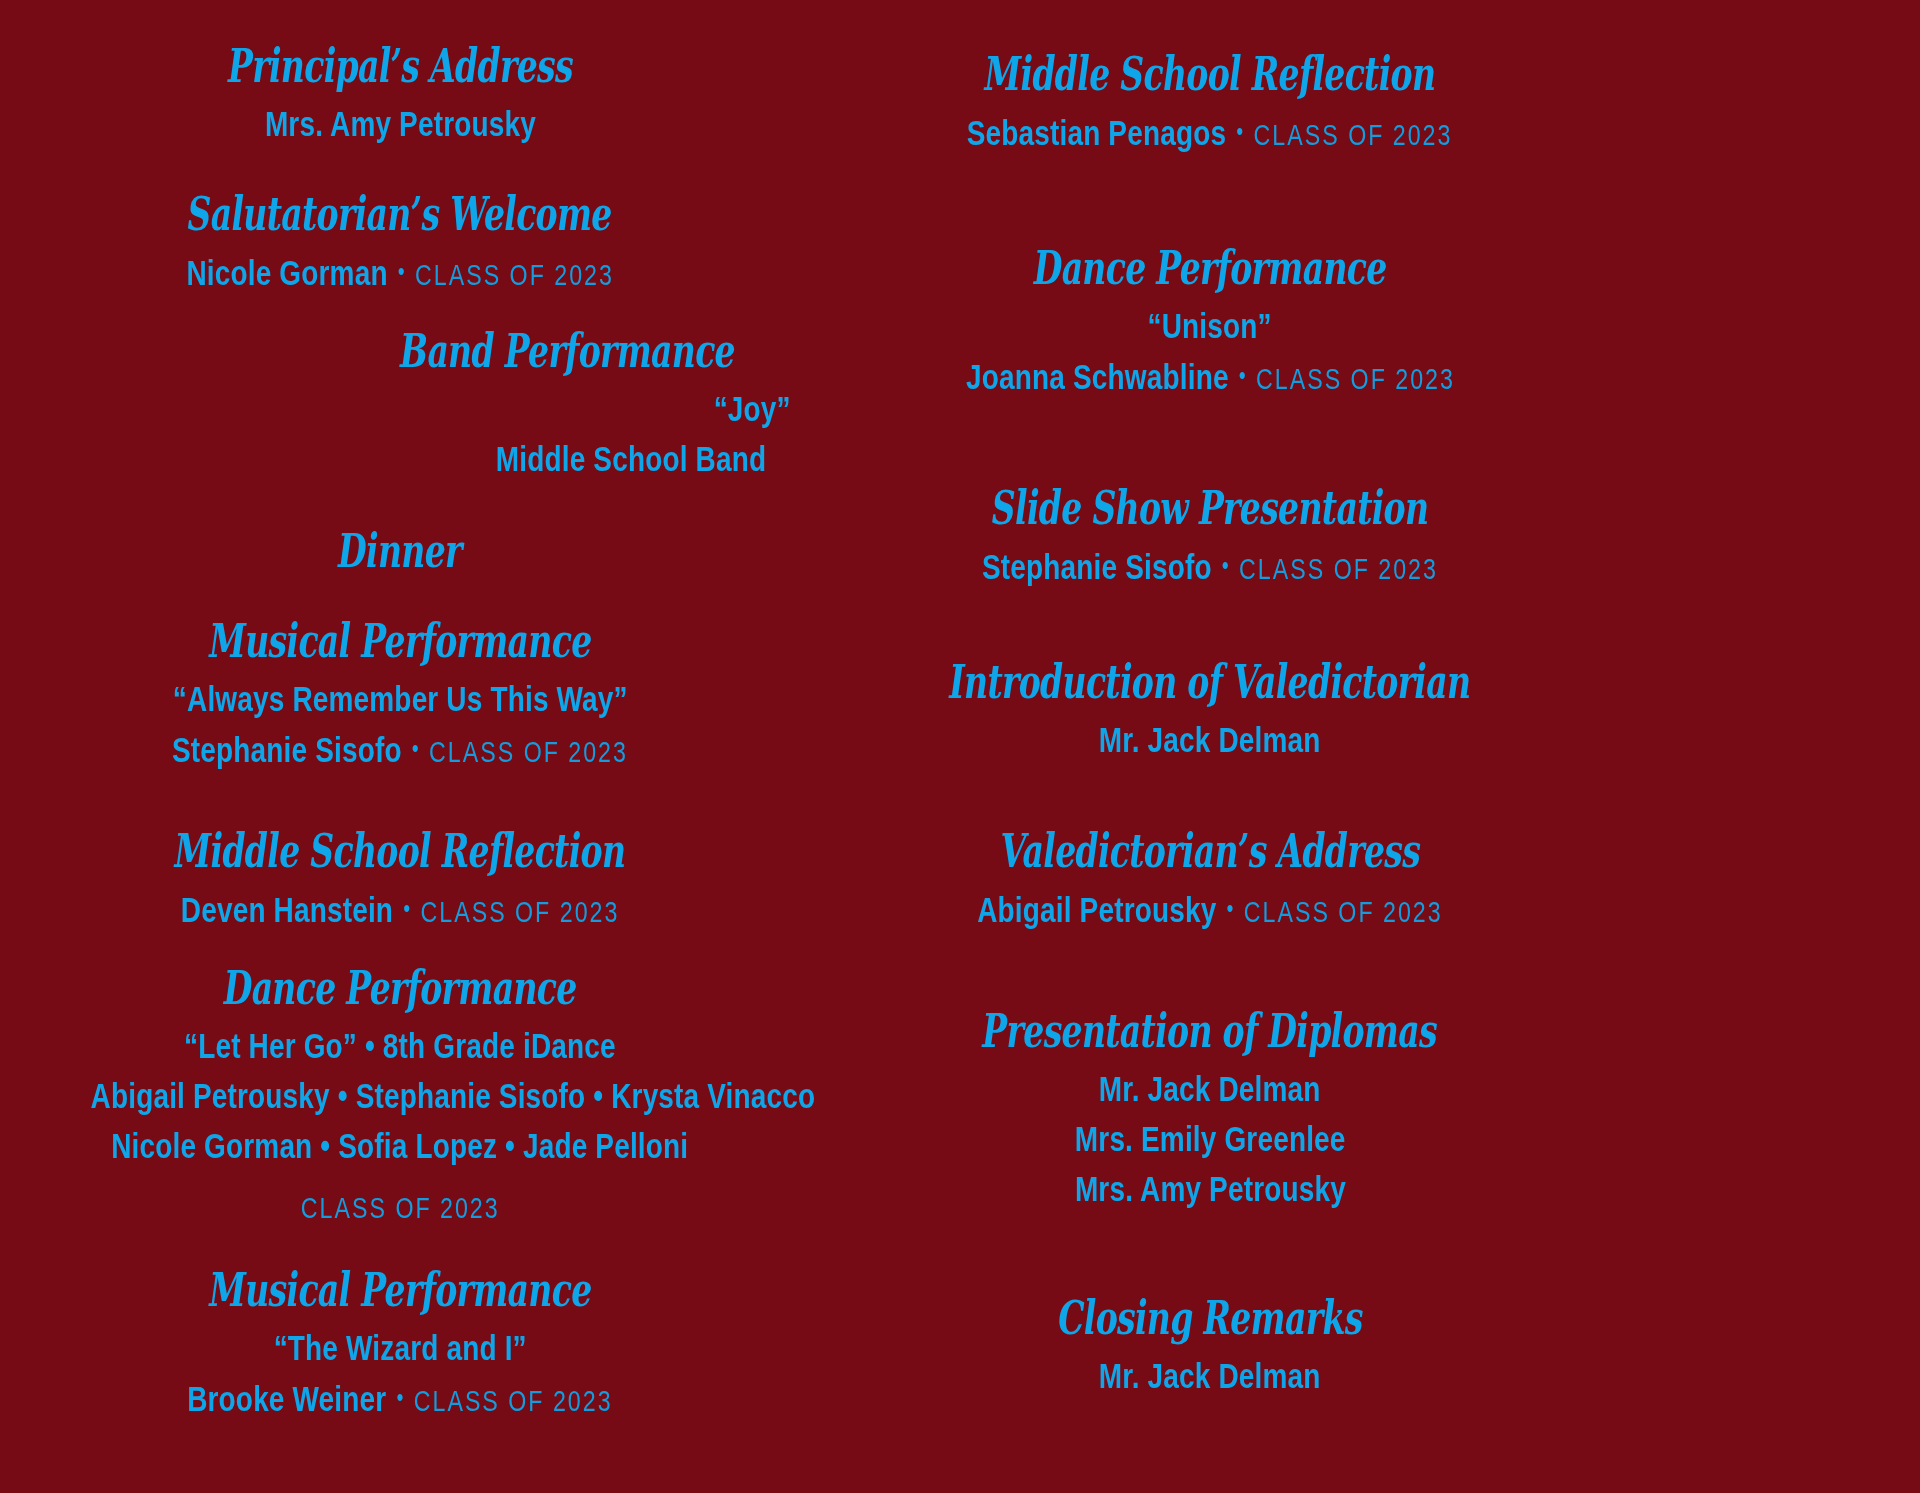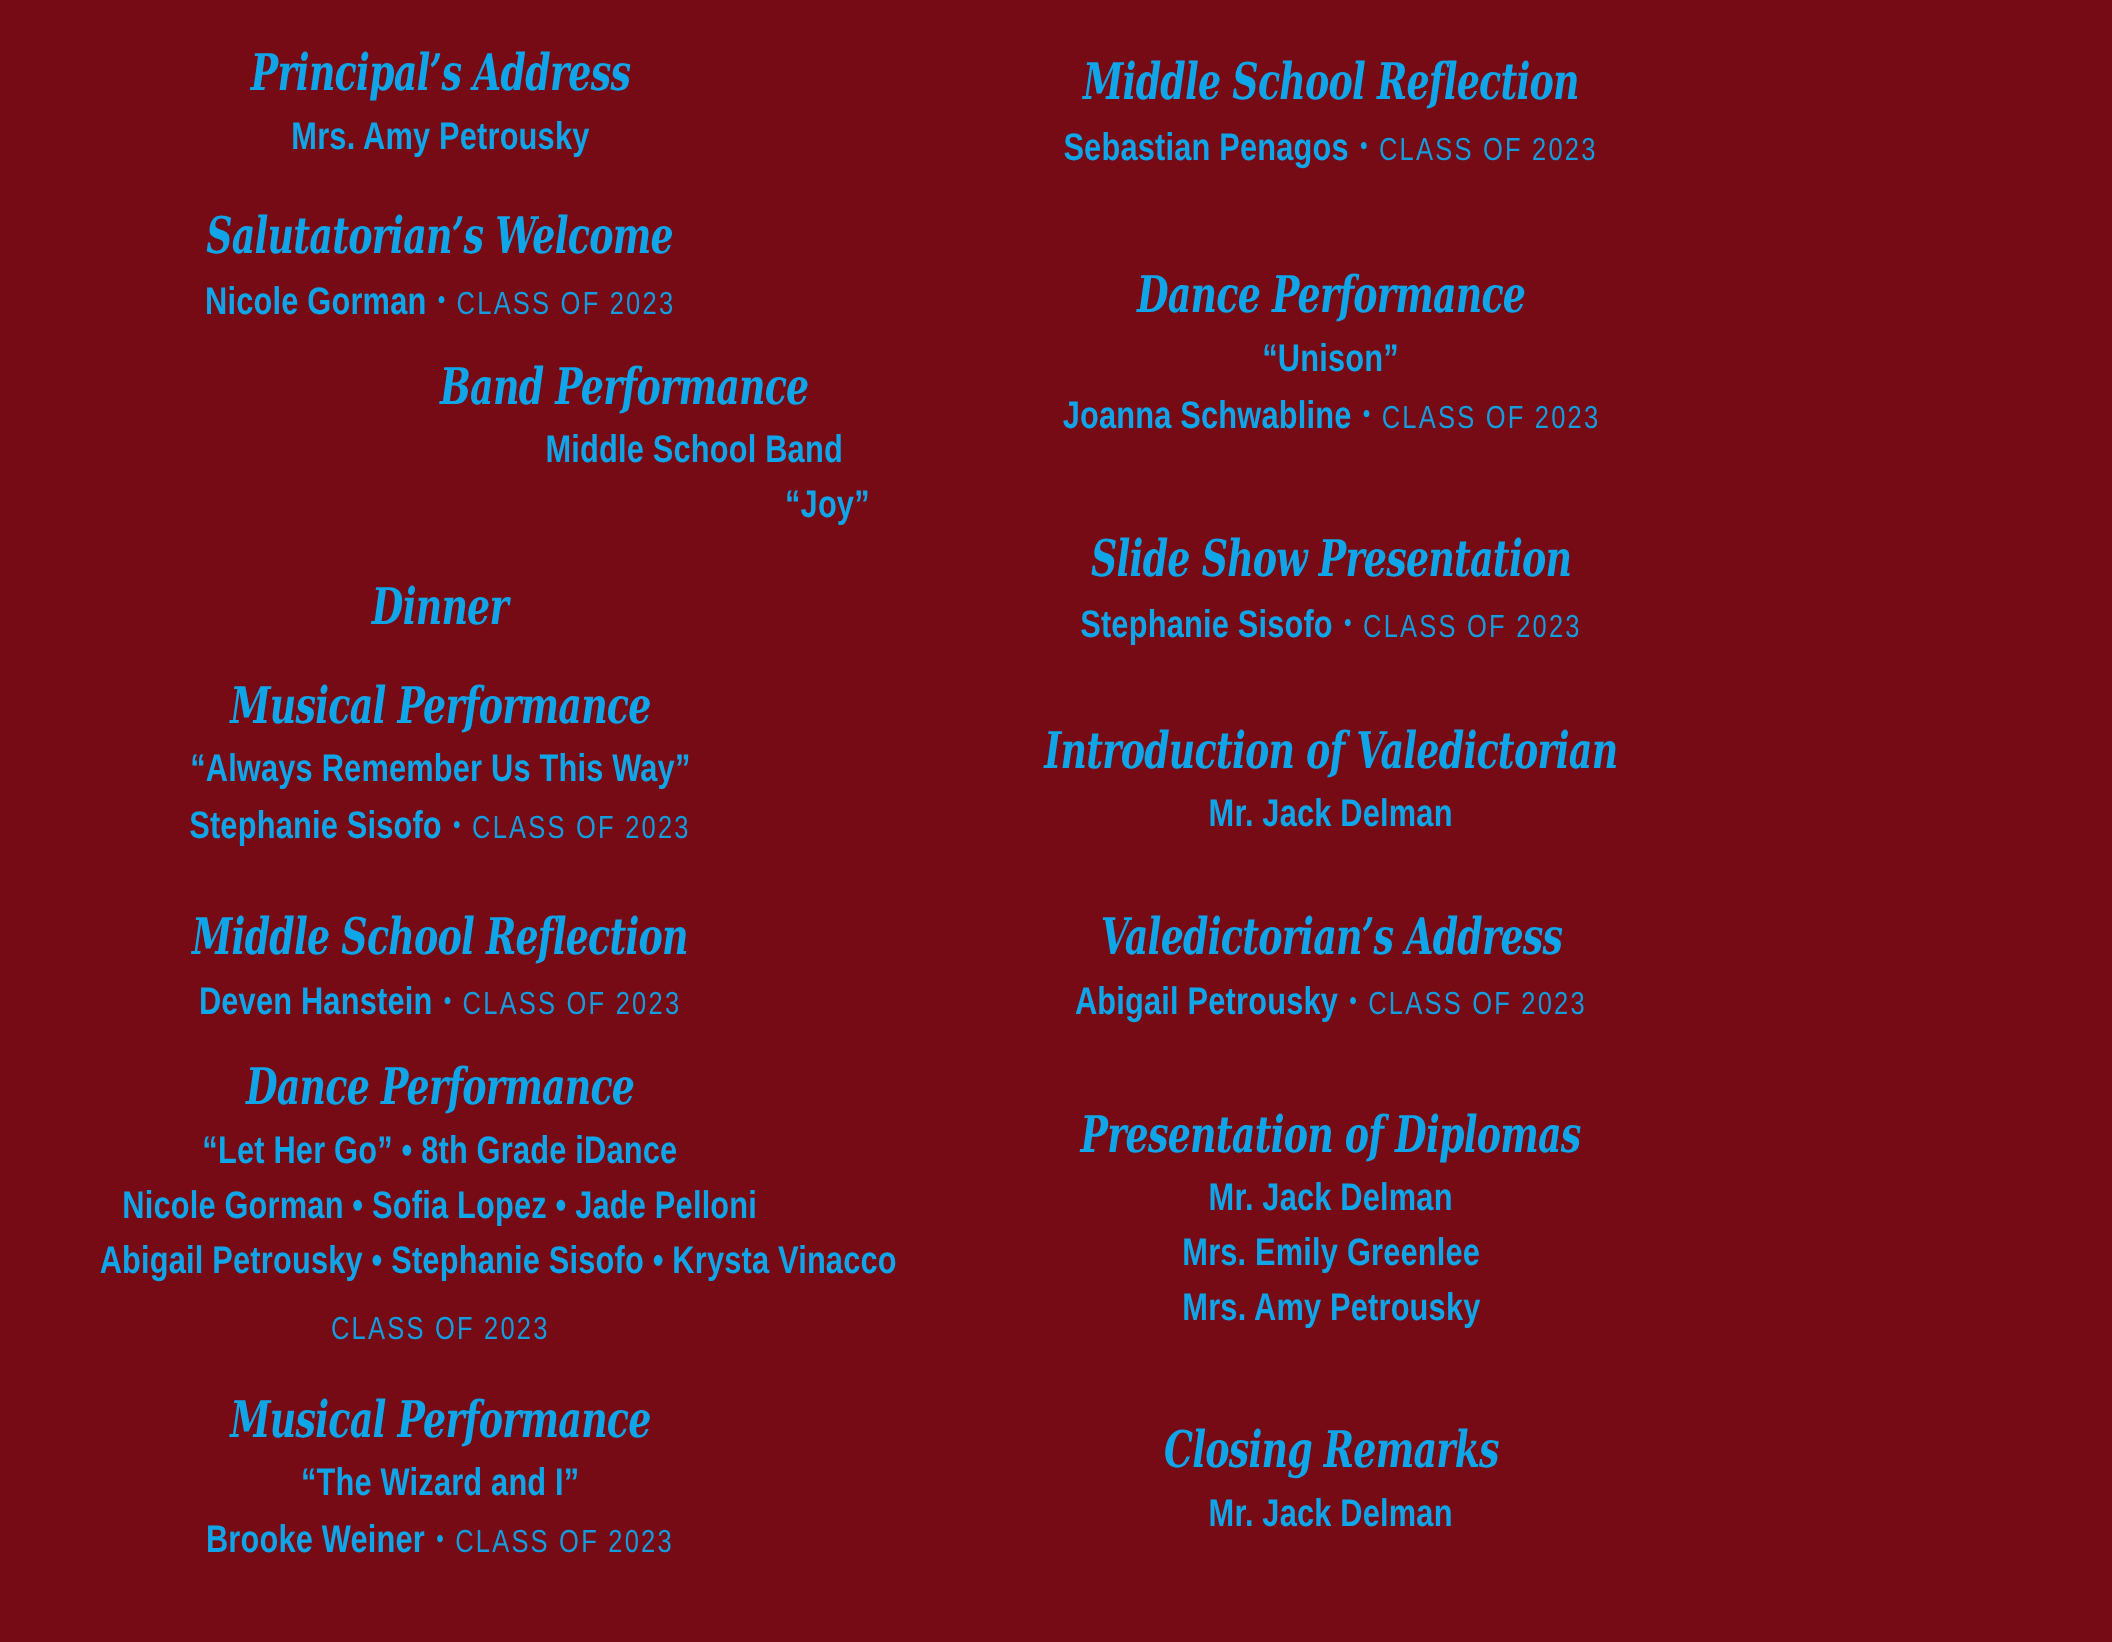--- a/index.html
+++ b/index.html
@@ -31,40 +31,40 @@
       <div class="section" style="top: 38px;">
         <div class="title"><span class="fit fit-title" style="transform: scaleX(0.72);">Principal’s Address</span></div>
         <div class="line"><span class="fit fit-line" style="transform: scaleX(0.8);"><span class="name-text">Mrs. Amy Petrousky</span></span></div>
       </div>
       <div class="section" style="top: 186px;">
         <div class="title"><span class="fit fit-title" style="transform: scaleX(0.72);">Salutatorian’s Welcome</span></div>
         <div class="line"><span class="fit fit-line" style="transform: scaleX(0.8);"><span class="name-text">Nicole Gorman</span><span class="sep">•</span><span class="class-of">CLASS OF 2023</span></span></div>
       </div>
       <div class="section" style="top: 323px; text-align: right;">
         <div class="title"><span class="fit fit-title" style="transform: scaleX(0.72);">Band Performance</span></div>
+        <div class="line"><span class="fit fit-line" style="transform: scaleX(0.8);"><span class="name-text">“Joy”</span></span></div>
         <div class="line"><span class="fit fit-line" style="transform: scaleX(0.8);"><span class="name-text">Middle School Band</span></span></div>
-        <div class="line"><span class="fit fit-line" style="transform: scaleX(0.8);"><span class="name-text">“Joy”</span></span></div>
       </div>
       <div class="section" style="top: 523px;">
         <div class="title"><span class="fit fit-title" style="transform: scaleX(0.72);">Dinner</span></div>
       </div>
       <div class="section" style="top: 613px;">
         <div class="title"><span class="fit fit-title" style="transform: scaleX(0.72);">Musical Performance</span></div>
         <div class="line"><span class="fit fit-line" style="transform: scaleX(0.8);"><span class="name-text">“Always Remember Us This Way”</span></span></div>
         <div class="line"><span class="fit fit-line" style="transform: scaleX(0.8);"><span class="name-text">Stephanie Sisofo</span><span class="sep">•</span><span class="class-of">CLASS OF 2023</span></span></div>
       </div>
       <div class="section" style="top: 823px;">
         <div class="title"><span class="fit fit-title" style="transform: scaleX(0.72);">Middle School Reflection</span></div>
         <div class="line"><span class="fit fit-line" style="transform: scaleX(0.8);"><span class="name-text">Deven Hanstein</span><span class="sep">•</span><span class="class-of">CLASS OF 2023</span></span></div>
       </div>
       <div class="section" style="top: 960px;">
         <div class="title"><span class="fit fit-title" style="transform: scaleX(0.72);">Dance Performance</span></div>
         <div class="line"><span class="fit fit-line" style="transform: scaleX(0.8);"><span class="name-text">“Let Her Go” • 8th Grade iDance</span></span></div>
+        <div class="line"><span class="fit fit-line" style="transform: scaleX(0.8);"><span class="name-text">Abigail Petrousky • Stephanie Sisofo • Krysta Vinacco</span></span></div>
         <div class="line"><span class="fit fit-line" style="transform: scaleX(0.8);"><span class="name-text">Nicole Gorman • Sofia Lopez • Jade Pelloni</span></span></div>
-        <div class="line"><span class="fit fit-line" style="transform: scaleX(0.8);"><span class="name-text">Abigail Petrousky • Stephanie Sisofo • Krysta Vinacco</span></span></div>
         <div class="line class-only"><span class="fit fit-line" style="transform: scaleX(0.8);"><span class="class-of">CLASS OF 2023</span></span></div>
       </div>
       <div class="section" style="top: 1262px;">
         <div class="title"><span class="fit fit-title" style="transform: scaleX(0.72);">Musical Performance</span></div>
         <div class="line"><span class="fit fit-line" style="transform: scaleX(0.8);"><span class="name-text">“The Wizard and I”</span></span></div>
         <div class="line"><span class="fit fit-line" style="transform: scaleX(0.8);"><span class="name-text">Brooke Weiner</span><span class="sep">•</span><span class="class-of">CLASS OF 2023</span></span></div>
       </div>
     </div>
   <div class="column column-right">
       <div class="section" style="top: 46px;">

